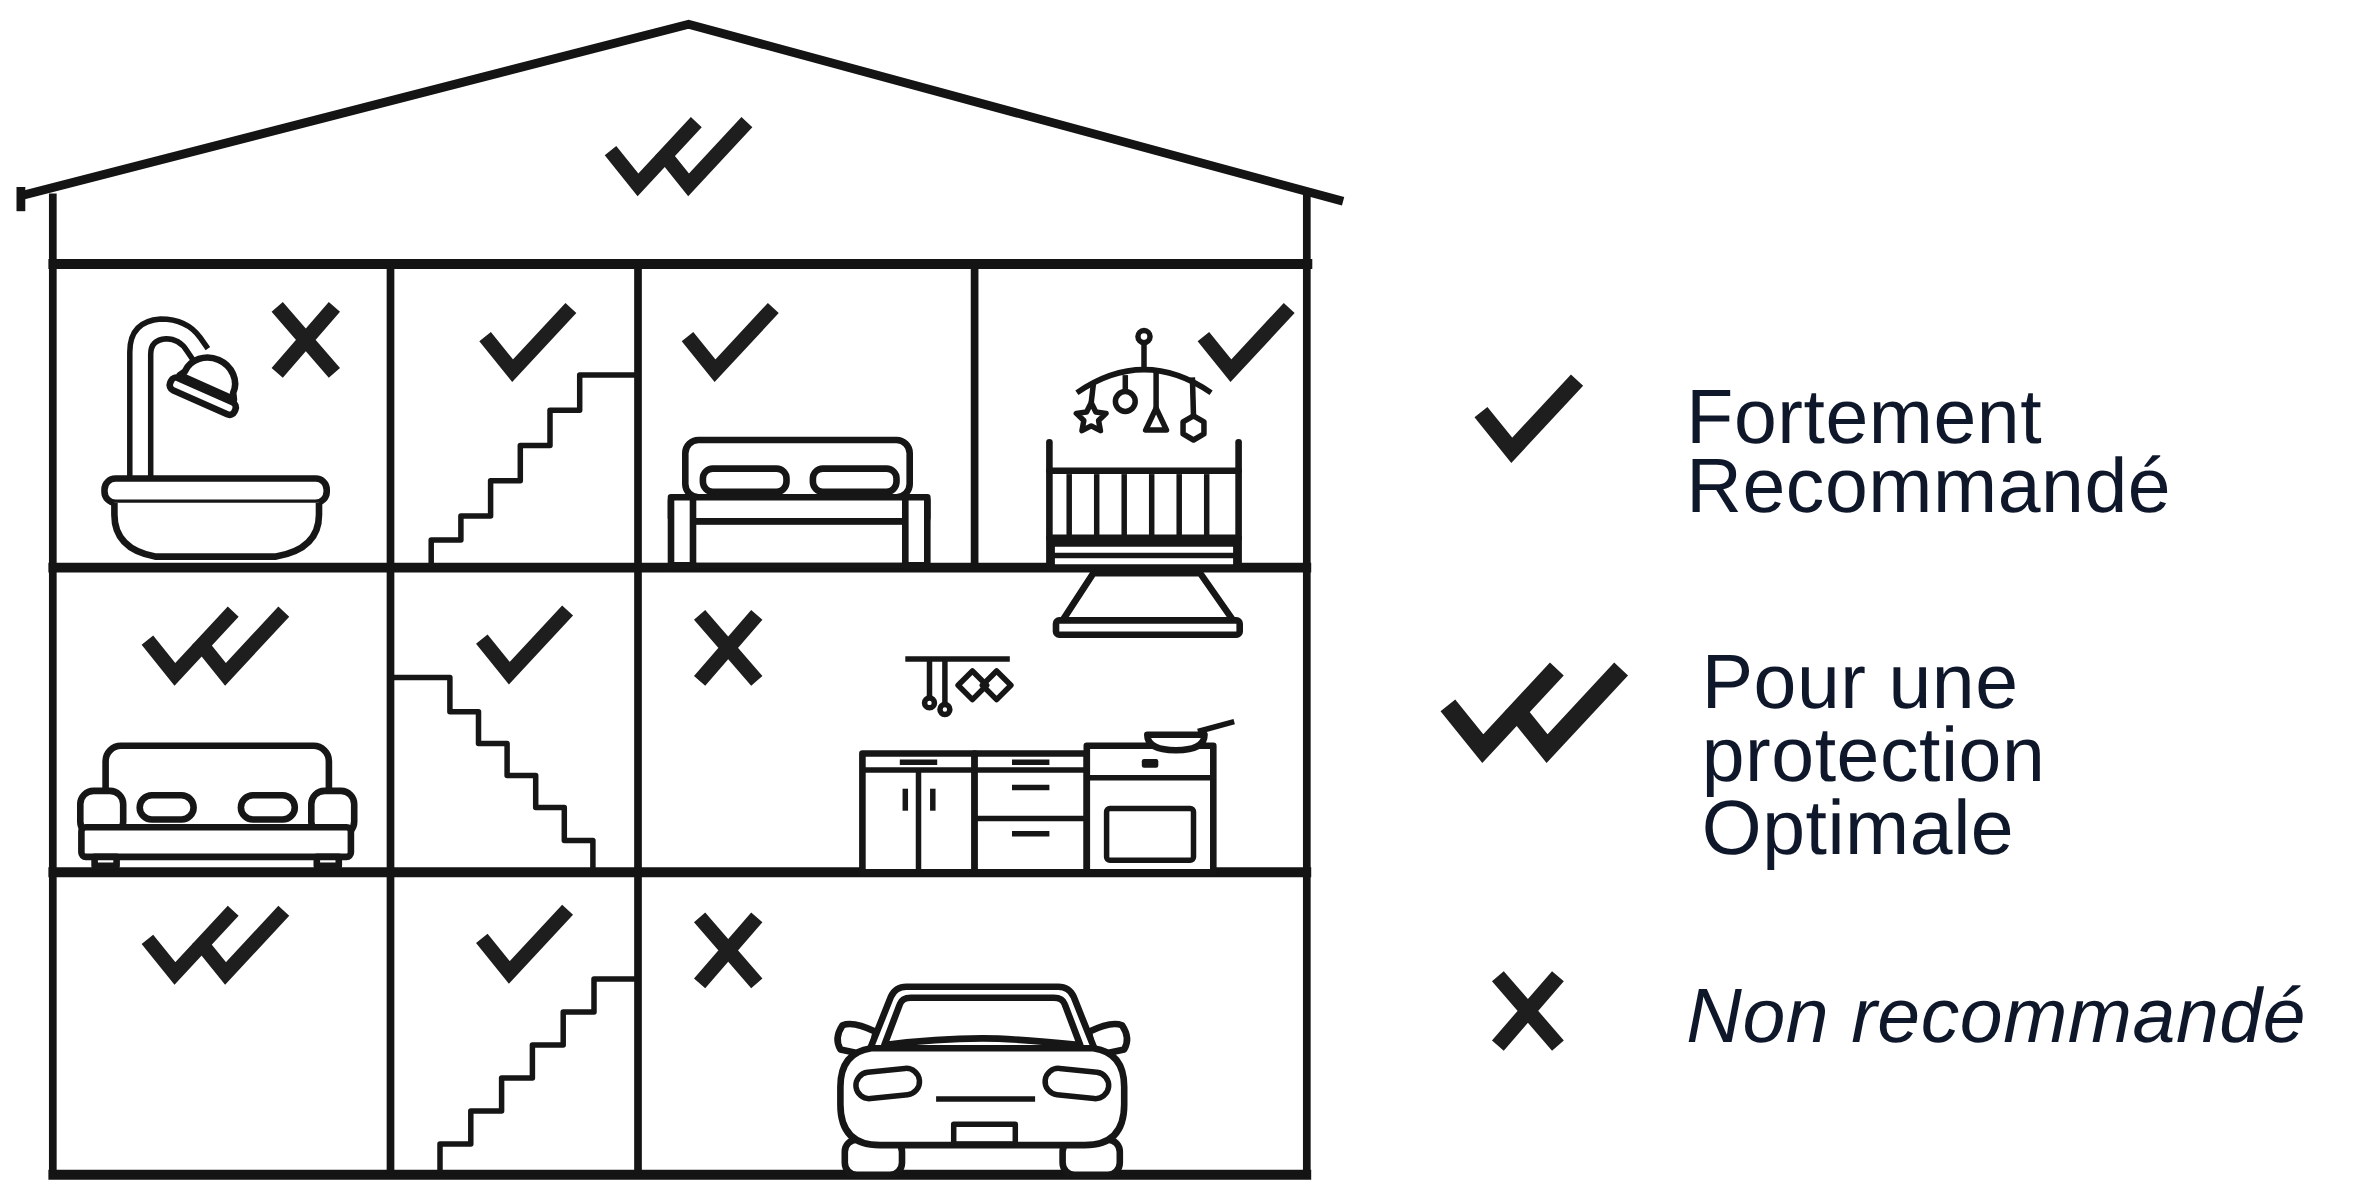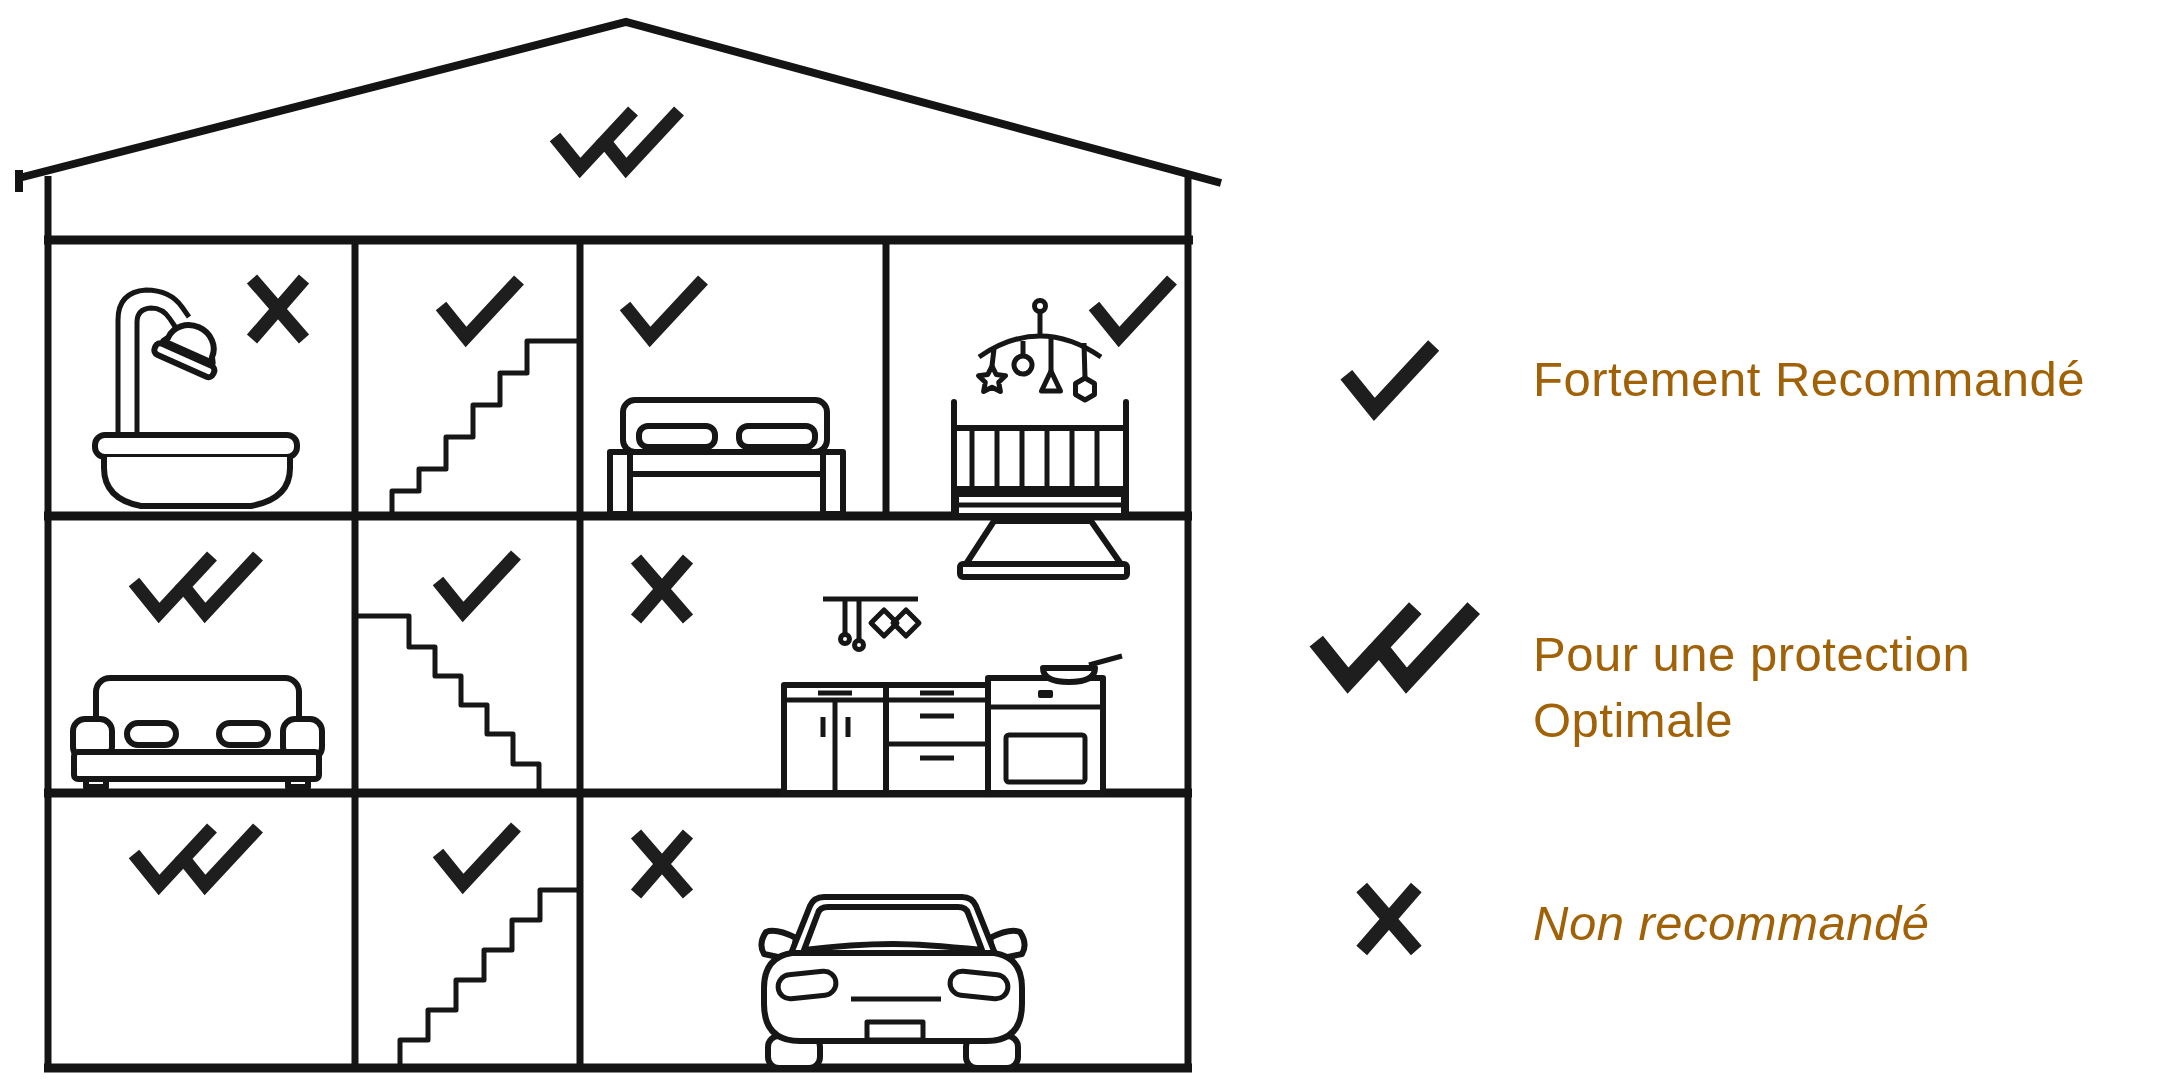--- a/index.html
+++ b/index.html
@@ -19,22 +19,22 @@
   .furn   {stroke:#161616;stroke-width:6;fill:#ffffff;stroke-linejoin:round;}
   .furn-t {stroke:#161616;stroke-width:5;fill:none;stroke-linejoin:round;}
   .furn-l {stroke:#161616;stroke-width:6;fill:none;stroke-linejoin:round;stroke-linecap:round;}
   .fill-ink{fill:#161616;stroke:none;}
   
   .mark{stroke:#1e1e1e;stroke-width:13.5;fill:none;stroke-linejoin:miter;stroke-linecap:butt;}
   
   .legend-label{
     position:absolute;
     left:1533px;
-    color:#a16207;
-    font-size:49px;
+    color:#0f172a;
+    font-size:70px;
     font-weight:500;
     letter-spacing:0.5px;
     line-height:62px;
     white-space:pre-line;
   }
   .legend-sym{position:absolute;}
 </style>
 </head>
 <body>
 
@@ -263,21 +263,21 @@
       </svg>
       <div class="legend-label" style="top:348px;">Fortement Recommandé</div>
     </div>
 
     <div>
       <svg class="legend-sym" style="left:1275px;top:585px;" width="240" height="120" viewBox="-120 -60 240 120">
         <g>
             <use href="#sym-double-check" class="mark" transform="translate(0 0) scale(1.27)"></use>
           </g>
       </svg>
-      <div class="legend-label" style="top:621px;line-height:66px;">Pour une protection
+      <div class="legend-label" style="top:587px;line-height:66px;margin-left:14px;">Pour une protection
 Optimale</div>
     </div>
 
     <div>
       <svg class="legend-sym" style="left:1329px;top:864px;" width="120" height="110" viewBox="-60 -55 120 110">
         <g>
             <use href="#sym-cross" class="mark" transform="translate(0 0) scale(1.05)"></use>
           </g>
       </svg>
       <div class="legend-label" style="top:892px;font-style:italic;">Non recommandé</div>

